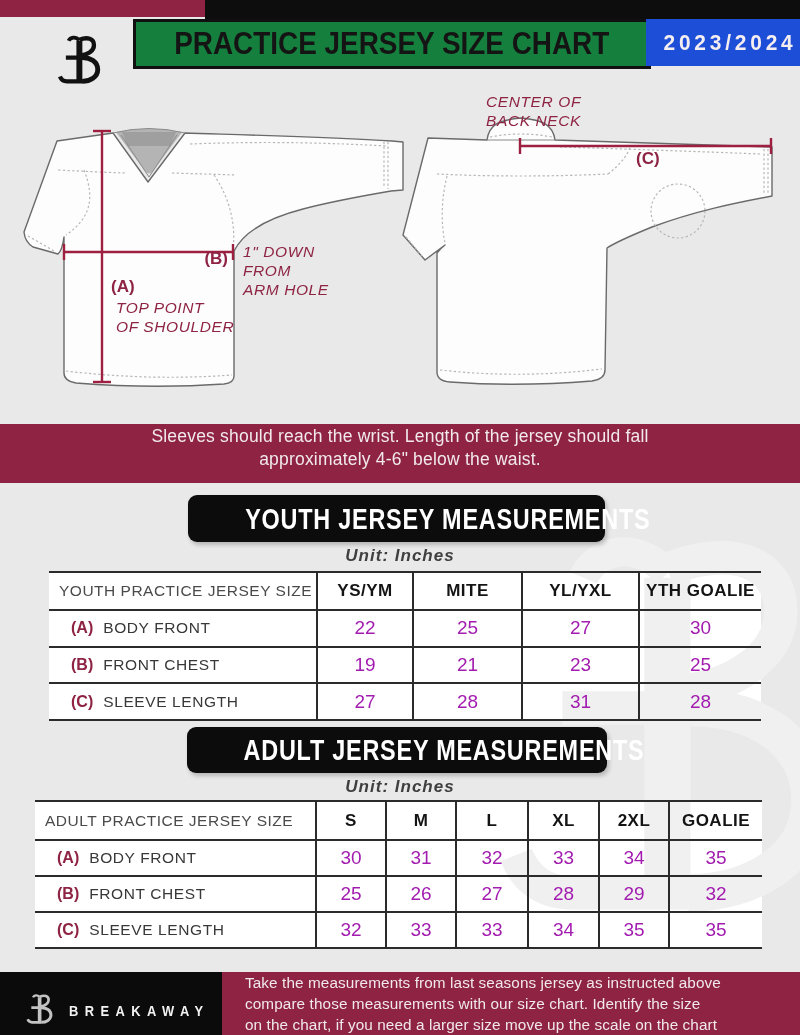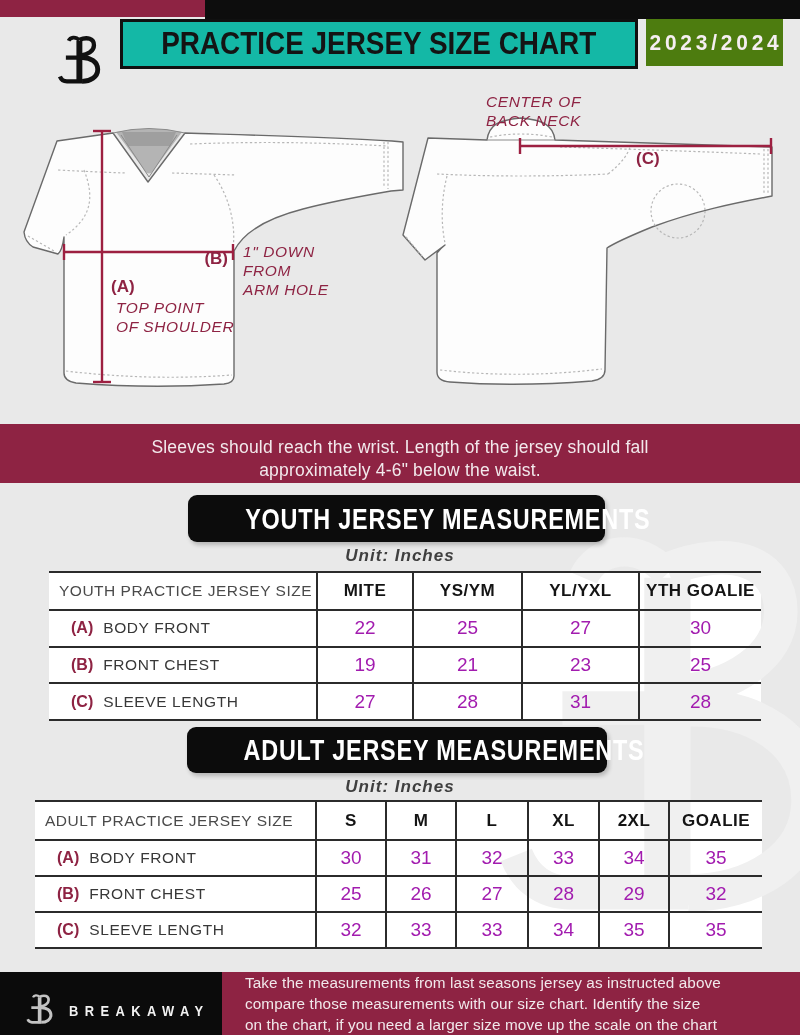--- a/index.html
+++ b/index.html
@@ -5,43 +5,43 @@
   html,body{margin:0;padding:0;background:#cfcfcf;}
   .page{position:relative;width:800px;height:1035px;overflow:hidden;background:#e9e9e9;
         font-family:"Liberation Sans",sans-serif;}
   .abs{position:absolute;}
 
   
   .topbar-maroon{left:0;top:0;width:205px;height:17px;background:#8E2343;}
   .topbar-black{left:205px;top:0;width:595px;height:19px;background:#0d0d0d;}
 
   
-  .title-box{left:120px;top:19px;width:512px;height:44px;background:#14b8a6;
+  .title-box{left:133px;top:19px;width:512px;height:44px;background:#15803d;
              border:3px solid #101010;display:flex;align-items:center;justify-content:center;}
   .title-text{font-size:31px;font-weight:bold;color:#141414;letter-spacing:0px;
               display:inline-block;transform:scaleX(.9);white-space:nowrap;}
-  .year-box{left:646px;top:19px;width:137px;height:47px;background:#4d7c0f;
-            display:flex;align-items:center;justify-content:flex-start;}
+  .year-box{left:646px;top:19px;width:154px;height:47px;background:#1d4ed8;
+            display:flex;align-items:center;justify-content:flex-end;}
   .year-text{font-size:22px;font-weight:bold;color:#f5eef1;letter-spacing:4px;
              display:inline-block;transform:scaleX(.95);white-space:nowrap;}
   .logo-header{left:54px;top:26px;color:#111111;}
 
   
   .diagram{left:0;top:90px;}
   .jersey{fill:#fdfdfd;stroke:#6a6a6a;stroke-width:1.4;stroke-linejoin:round;}
   .seam{fill:none;stroke:#b7b7b7;stroke-width:1.2;stroke-dasharray:2.3 2.3;}
   .thin{fill:none;stroke:#8a8a8a;stroke-width:1;}
   .mline{fill:none;stroke:#9D2041;stroke-width:2.4;}
   .mlabel{font-family:"Liberation Sans",sans-serif;font-size:17px;font-weight:bold;fill:#8E2343;}
   .anno{font-family:"Liberation Sans",sans-serif;font-size:15.5px;font-style:italic;
         font-weight:500;fill:#8E2343;letter-spacing:.6px;}
 
   
   .banner{left:0;top:424px;width:800px;height:59px;background:#8E2343;color:#f2e9ec;
-          text-align:center;font-size:17.5px;line-height:23px;padding-top:12px;box-sizing:border-box;
+          text-align:center;font-size:17.5px;line-height:23px;padding-top:1px;box-sizing:border-box;
           letter-spacing:.2px;}
 
   
   .section-box{width:417px;height:47px;background:#0c0c0c;border-radius:9px;
                display:flex;align-items:center;justify-content:flex-start;
                box-shadow:2px 3px 4px rgba(0,0,0,.22);}
   .section-title{color:#ffffff;font-size:30px;font-weight:bold;letter-spacing:1px;
                  display:inline-block;transform:scaleX(.78);white-space:nowrap;}
   .unit{left:0;width:800px;text-align:center;font-size:17px;font-style:italic;font-weight:600;
         color:#3f3f3f;letter-spacing:1px;}
@@ -187,22 +187,22 @@
     <div>approximately 4-6" below the waist.</div>
   </div>
 
   <div class="abs section-box" style="left:188px;top:495px;">
     <span class="section-title">YOUTH JERSEY MEASUREMENTS</span>
   </div>
   <div class="abs unit" style="top:546px;">Unit: Inches</div>
 
   <div class="abs mtable" style="left:49px;top:571px;grid-template-columns:267px 96px 109px 117px 123px;grid-template-rows:38px 36.6px 36.6px 36.8px;">
     <div class="cell ch-label">YOUTH PRACTICE JERSEY SIZE</div>
+    <div class="cell ch-size v">YS/YM</div>
     <div class="cell ch-size v">MITE</div>
-    <div class="cell ch-size v">YS/YM</div>
     <div class="cell ch-size v">YL/YXL</div>
     <div class="cell ch-size v">YTH GOALIE</div>
 
     <div class="cell rl">
       <span class="letter">(A)</span>
       <span class="rlabel">BODY FRONT</span>
     </div>
     <div class="cell val v">22</div>
     <div class="cell val v">25</div>
     <div class="cell val v">27</div>

